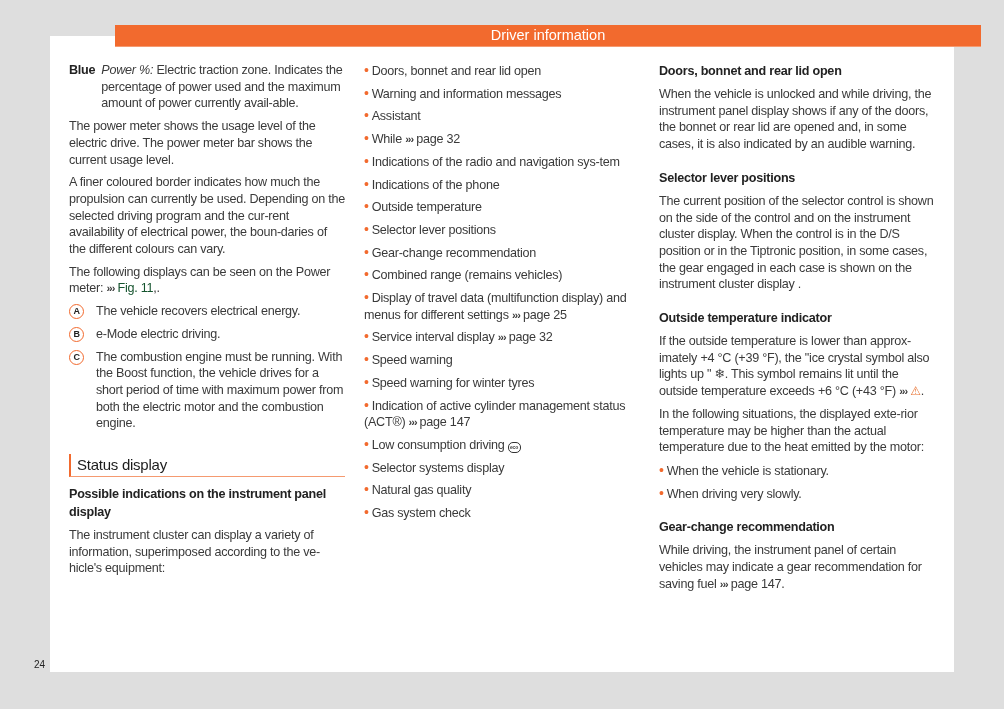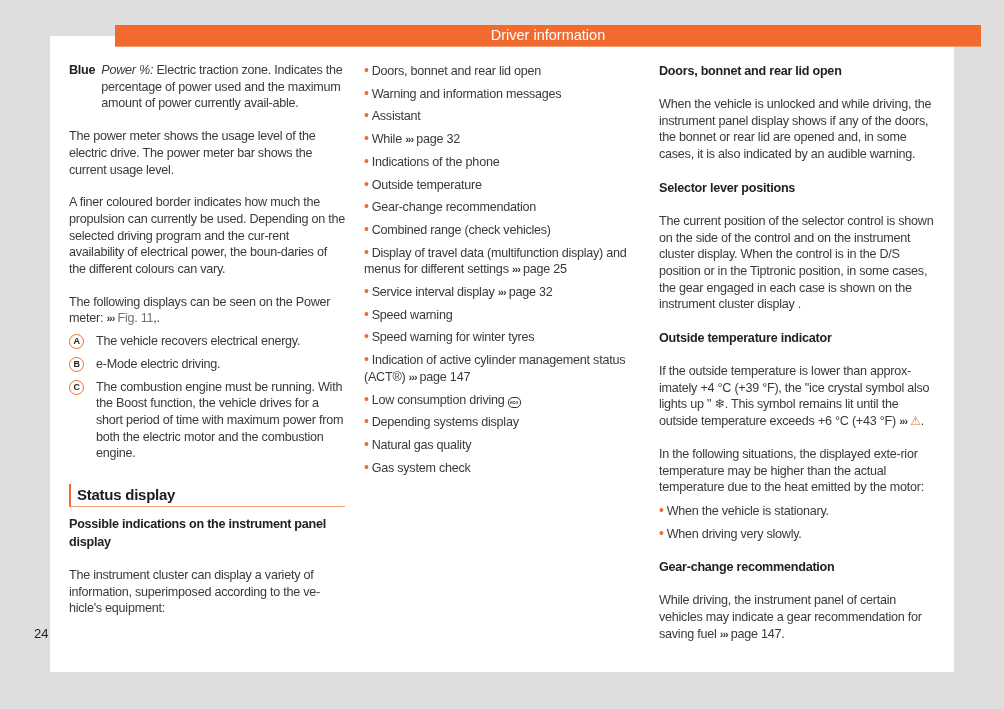--- a/index.html
+++ b/index.html
@@ -24,58 +24,58 @@
     background: #f26a2e;
     color: #ffffff;
     text-align: center;
     font-size: 14.5px;
     line-height: 21px;
     border-bottom: 1px solid #f59a70;
     margin-left: 46px;
   }
   .page-number {
     position: absolute;
-    left: 34px; top: 626px;
-    font-size: 13px;
+    left: 34px; top: 659px;
+    font-size: 10px;
     color: #222;
   }
   .col {
     position: absolute;
     top: 62px;
     font-size: 12.6px;
     line-height: 16.7px;
     letter-spacing: -0.25px;
   }
   .col1 { left: 69px; width: 276px; }
   .col2 { left: 364px; width: 272px; }
   .col3 { left: 659px; width: 277px; }
-  p { margin: 16px 0 6px 0; }
+  p { margin: 6px 0 6px 0; }
   .def { display: flex; }
   .def-term { font-weight: bold; color: #222; margin-right: 6px; }
   .def-body { }
   .def-body .lead { font-style: italic; }
   .xref-arrow { font-weight: bold; font-size: 11px; letter-spacing: -1px; margin-right: 3px; }
-  .link { color: #737373; }
+  .link { color: #14532d; }
   .circle-item { display: flex; margin-bottom: 6px; }
   .circle-badge {
     flex: 0 0 auto;
     width: 13px; height: 13px;
     border: 1.3px solid #f26a2e;
     border-radius: 50%;
     font-size: 9px; line-height: 13px; text-align: center;
     font-weight: bold; color: #222;
     margin: 1px 12px 0 0;
     box-sizing: content-box;
   }
   .section-title {
     margin-top: 22px;
     border-left: 2px solid #f26a2e;
     border-bottom: 1px solid #f59a70;
     padding-left: 6px;
-    font-size: 15px; font-weight: bold;
+    font-size: 15px; font-weight: normal;
     color: #1c1c1c;
     line-height: 22px;
     margin-bottom: 8px;
   }
   .subhead { font-weight: bold; color: #222; margin: 0 0 6px 0; line-height: 18px; }
   .subhead.spaced { margin-top: 16px; }
   .bullet { margin: 0 0 5px 0; }
   .bullet .dot { color: #f26a2e; font-size: 14px; margin-right: 3px; }
   .bold { font-weight: normal; color: #404040; }
   .eco-icon {
@@ -118,31 +118,33 @@
   <div class="subhead">Possible indications on the instrument panel display</div>
   <p>The instrument cluster can display a variety of information, superimposed according to the ve-hicle's equipment:</p>
 </div>
 
 <div class="col col2">
   <div id="bullet-list">
       <div class="bullet"><span class="dot">•</span><span>Doors, bonnet and rear lid open</span></div>
       <div class="bullet"><span class="dot">•</span><span>Warning and information messages</span></div>
       <div class="bullet"><span class="dot">•</span><span>Assistant</span></div>
       <div class="bullet"><span class="dot">•</span><span>While </span><span class="xref-arrow">›››</span><span>page 32</span></div>
+      <div class="bullet"><span class="dot">•</span><span>Indications of the radio and navigation sys-tem</span></div>
       <div class="bullet"><span class="dot">•</span><span>Indications of the phone</span></div>
       <div class="bullet"><span class="dot">•</span><span>Outside temperature</span></div>
+      <div class="bullet"><span class="dot">•</span><span>Selector lever positions</span></div>
       <div class="bullet"><span class="dot">•</span><span>Gear-change recommendation</span></div>
-      <div class="bullet"><span class="dot">•</span><span>Combined range (check vehicles)</span></div>
+      <div class="bullet"><span class="dot">•</span><span>Combined range (remains vehicles)</span></div>
       <div class="bullet"><span class="dot">•</span><span>Display of travel data (multifunction display) and menus for different settings </span><span class="xref-arrow">›››</span><span>page 25</span></div>
       <div class="bullet"><span class="dot">•</span><span>Service interval display </span><span class="xref-arrow">›››</span><span>page 32</span></div>
       <div class="bullet"><span class="dot">•</span><span>Speed warning</span></div>
       <div class="bullet"><span class="dot">•</span><span>Speed warning for winter tyres</span></div>
       <div class="bullet"><span class="dot">•</span><span>Indication of active cylinder management status (ACT®) </span><span class="xref-arrow">›››</span><span>page 147</span></div>
       <div class="bullet"><span class="dot">•</span><span>Low consumption driving</span><span class="eco-icon">eco</span></div>
-      <div class="bullet"><span class="dot">•</span><span>Depending systems display</span></div>
+      <div class="bullet"><span class="dot">•</span><span>Selector systems display</span></div>
       <div class="bullet"><span class="dot">•</span><span>Natural gas quality</span></div>
       <div class="bullet"><span class="dot">•</span><span>Gas system check</span></div>
     </div>
 </div>
 
 <div class="col col3">
   <div class="subhead">Doors, bonnet and rear lid open</div>
   <p>When the vehicle is unlocked and while driving, the instrument panel display shows if any of the doors, the bonnet or rear lid are opened and, in some cases, it is also indicated by an audible warning.</p>
 
   <div class="subhead spaced">Selector lever positions</div>

